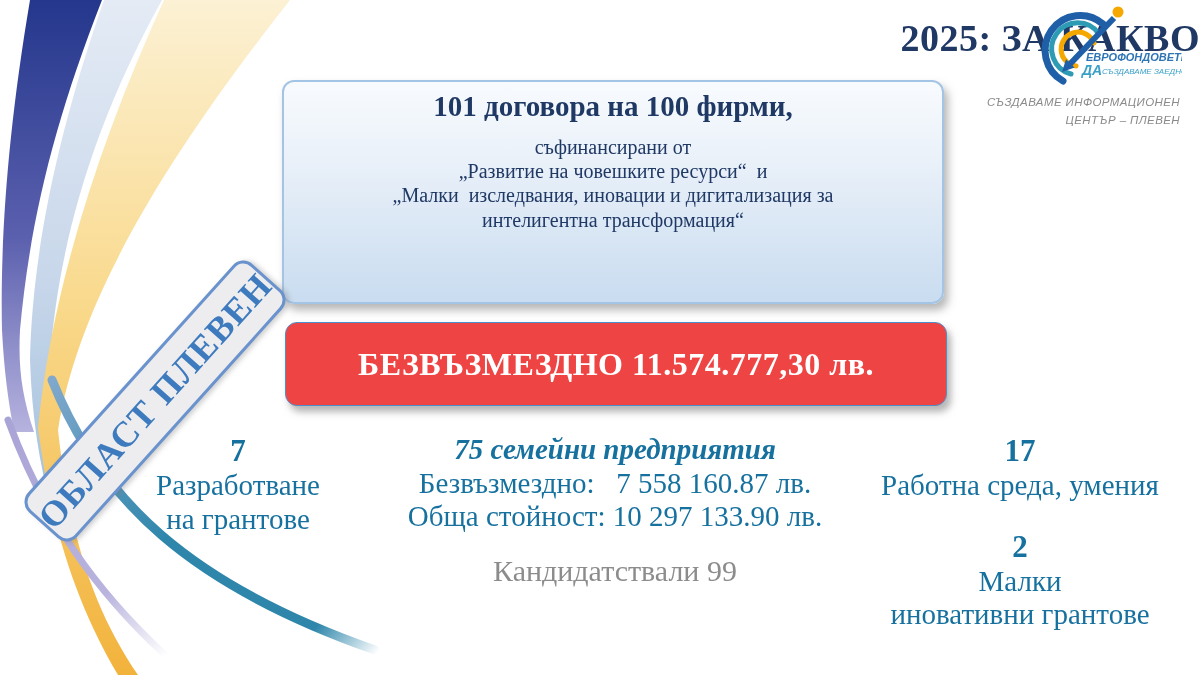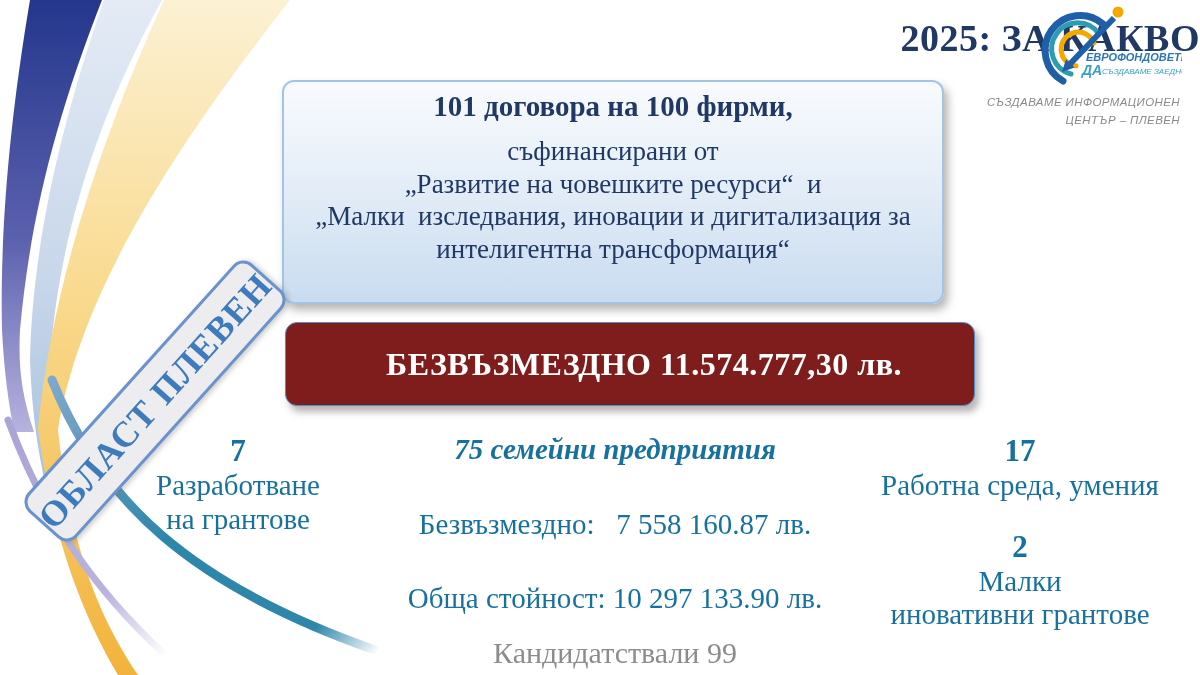--- a/index.html
+++ b/index.html
@@ -24,44 +24,44 @@
   }
 
   .info-box {
     position:absolute; left:282px; top:80px; width:662px; height:224px;
     box-sizing:border-box; border:2px solid #A3C4E4; border-radius:12px;
     background:linear-gradient(180deg,#F8FBFE 0%,#EAF1F9 35%,#C9DCF0 100%);
     box-shadow:4px 6px 8px rgba(110,110,110,.5);
     text-align:center; color:#1F3864; padding-top:8px;
   }
   .info-box .headline { font-size:29px; font-weight:bold; margin-bottom:12px; }
-  .info-box .bline { font-size:27px; line-height:1.21; white-space:pre-wrap; }
+  .info-box .bline { font-size:20px; line-height:1.21; white-space:pre-wrap; }
 
   .grant-bar {
     position:absolute; left:285px; top:322px; width:660px; height:82px;
-    background:#7f1d1d; border:1px solid #4F8FC9; border-radius:12px;
+    background:#ef4444; border:1px solid #4F8FC9; border-radius:12px;
     box-shadow:4px 6px 7px rgba(110,110,110,.5);
-    display:flex; align-items:center; justify-content:center;padding-left:28px;
+    display:flex; align-items:center; justify-content:center;
   }
   .grant-bar span { color:#FFFFFF; font-size:32px; font-weight:bold; letter-spacing:.5px; white-space:pre; }
 
   .stamp {
     position:absolute; left:-12px; top:368px; width:334px; height:66px;
     box-sizing:border-box; transform:rotate(-48deg);
     background:#EDEDEF; border:3px solid #6A93CE; border-radius:14px;
     box-shadow:2px 3px 5px rgba(120,120,120,.35);
     display:flex; align-items:center; justify-content:center;
   }
   .stamp span { font-size:36px; font-weight:bold; color:#3E7BBE; letter-spacing:1px; white-space:nowrap; }
 
   .col { position:absolute; text-align:center; color:#17719F; line-height:1.16; }
   .col .num  { font-size:31px; font-weight:bold; }
   .col .line { font-size:29px; }
   .col .heading { font-size:29px; font-weight:bold;font-style:italic; }
-  .col .money { font-size:29px; white-space:pre;margin-top:41px; }
+  .col .money { font-size:29px; white-space:pre; }
   .col1 { left:112px;  top:433px; width:252px; }
   .col2 { left:368px;  top:433px; width:494px; }
   .col3 { left:852px;  top:433px; width:336px; }
   .col2 .note { margin-top:20px; color:#8C8C8C; font-size:30px; }
   .col3 .num2 { margin-top:26px; }
   .nowrap { white-space:nowrap; }
 </style>
 </head>
 <body>
 

